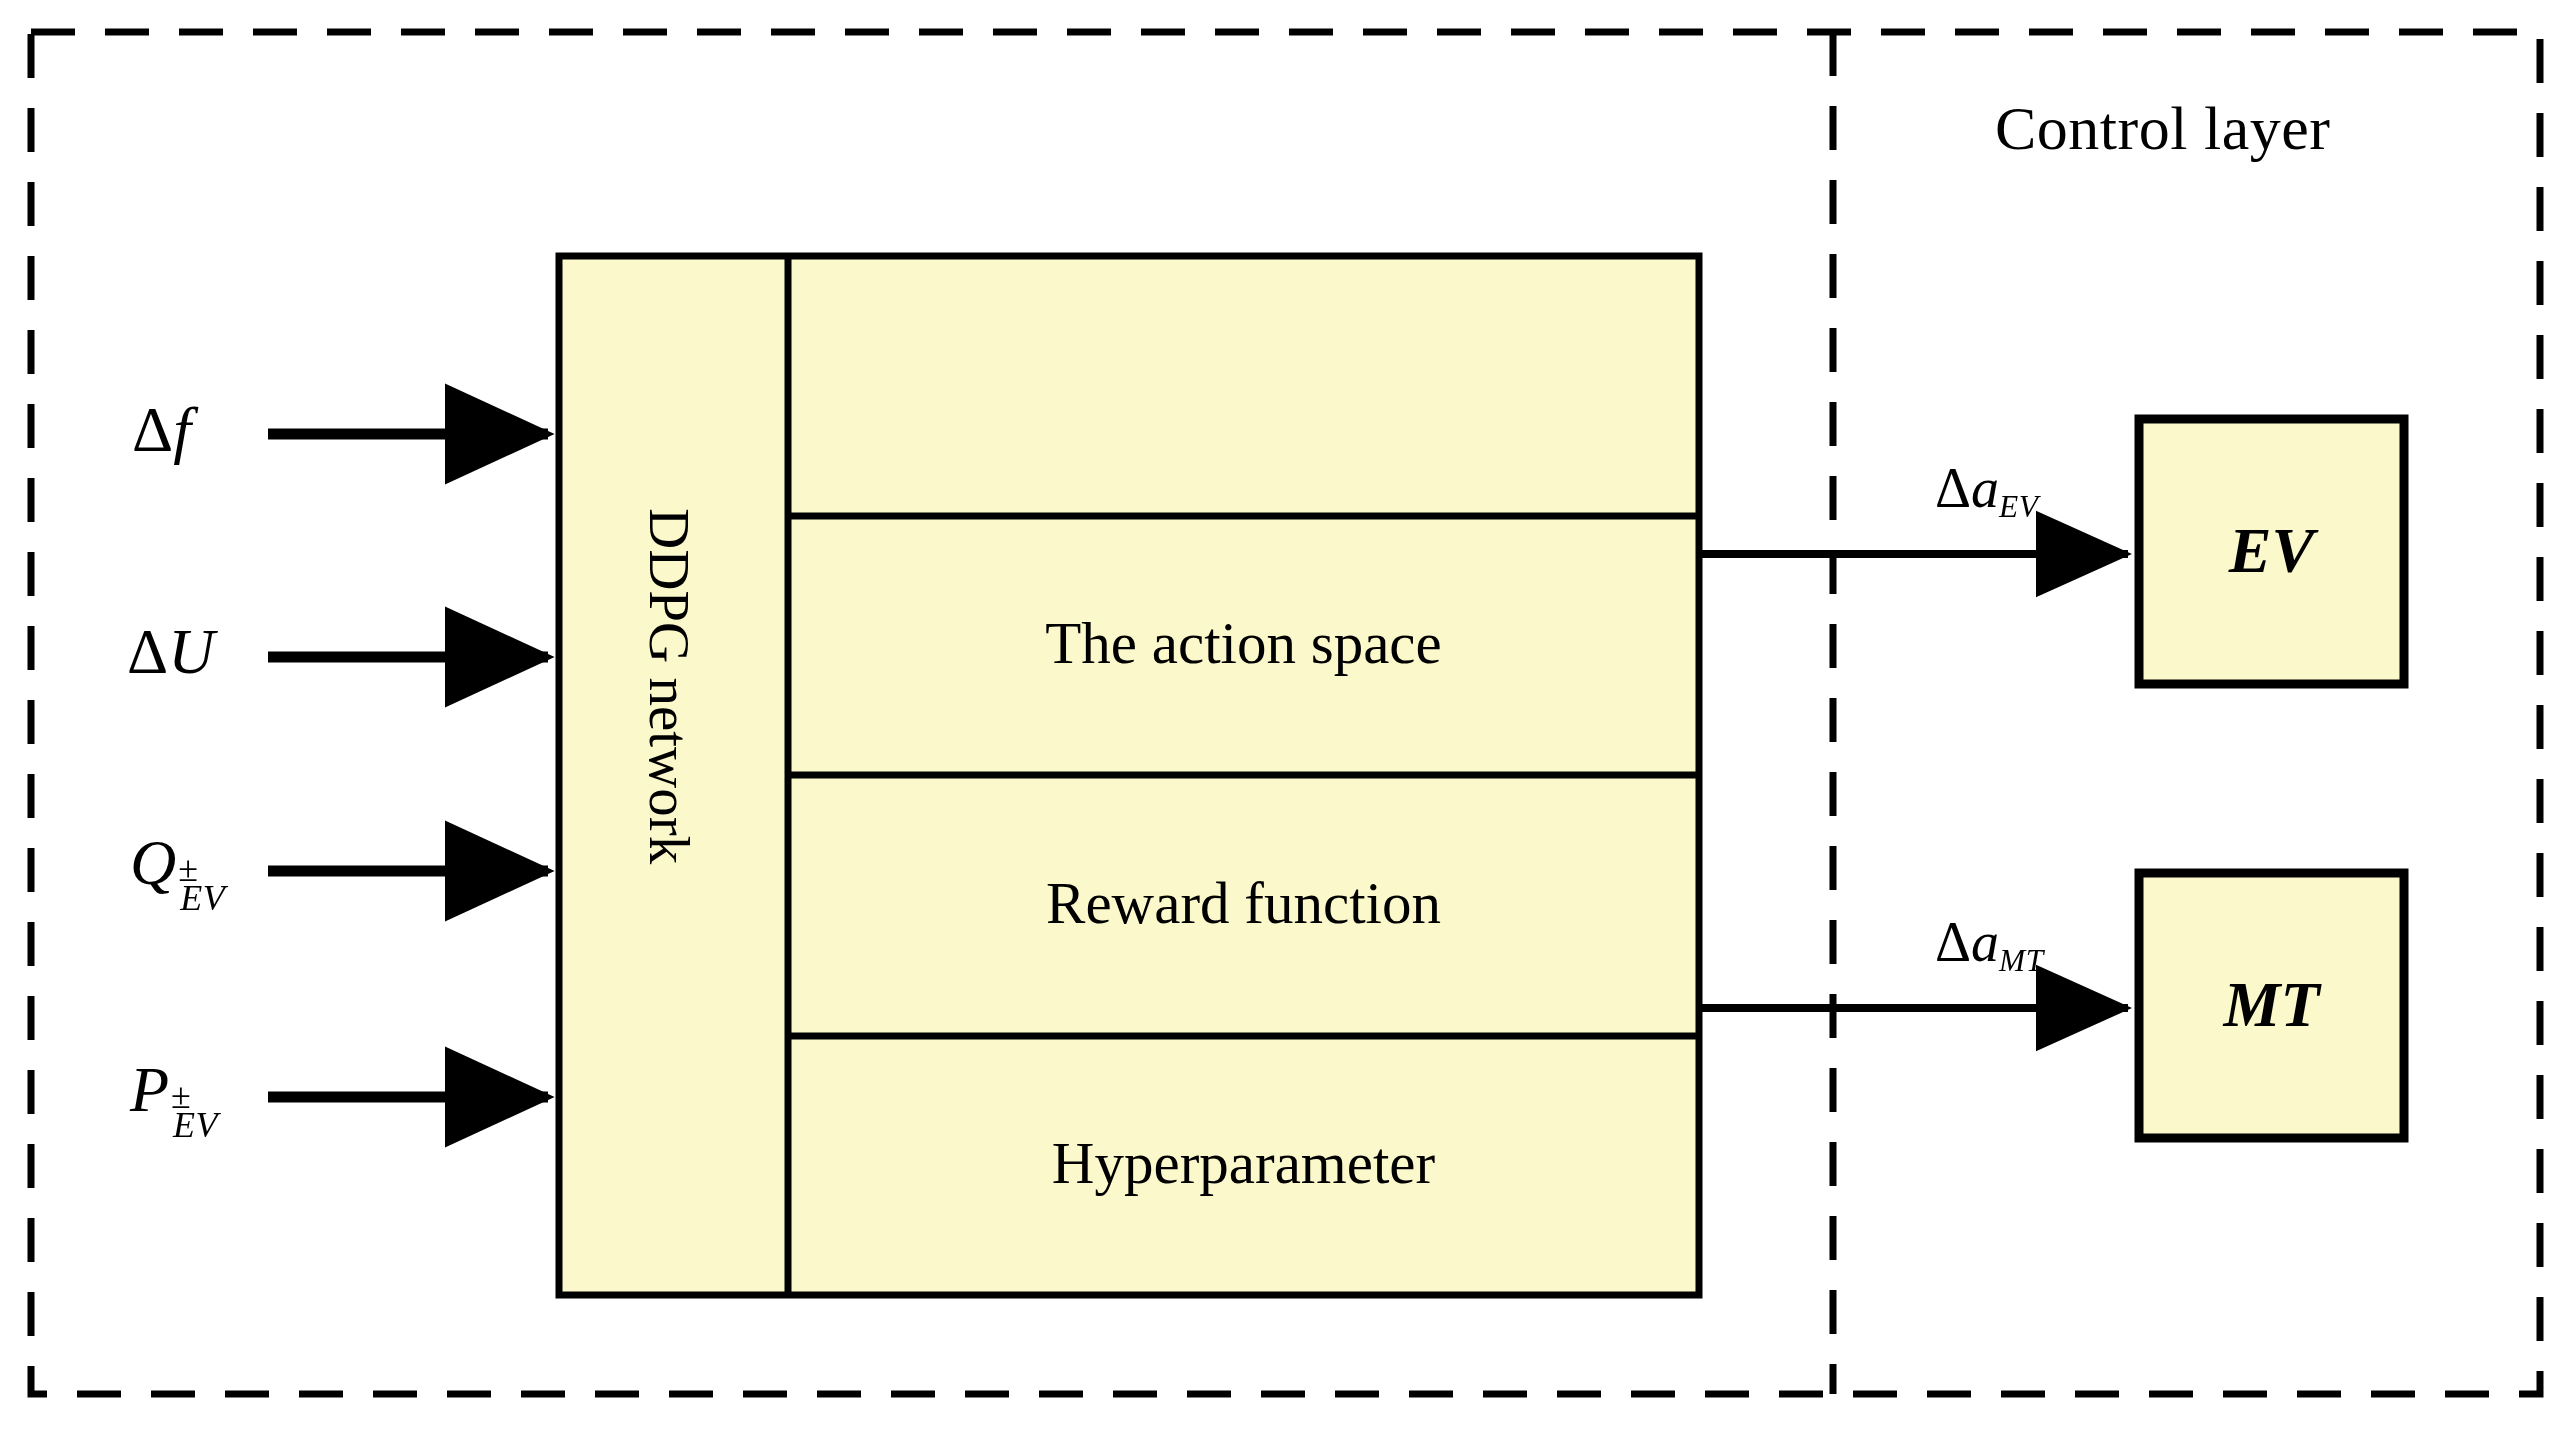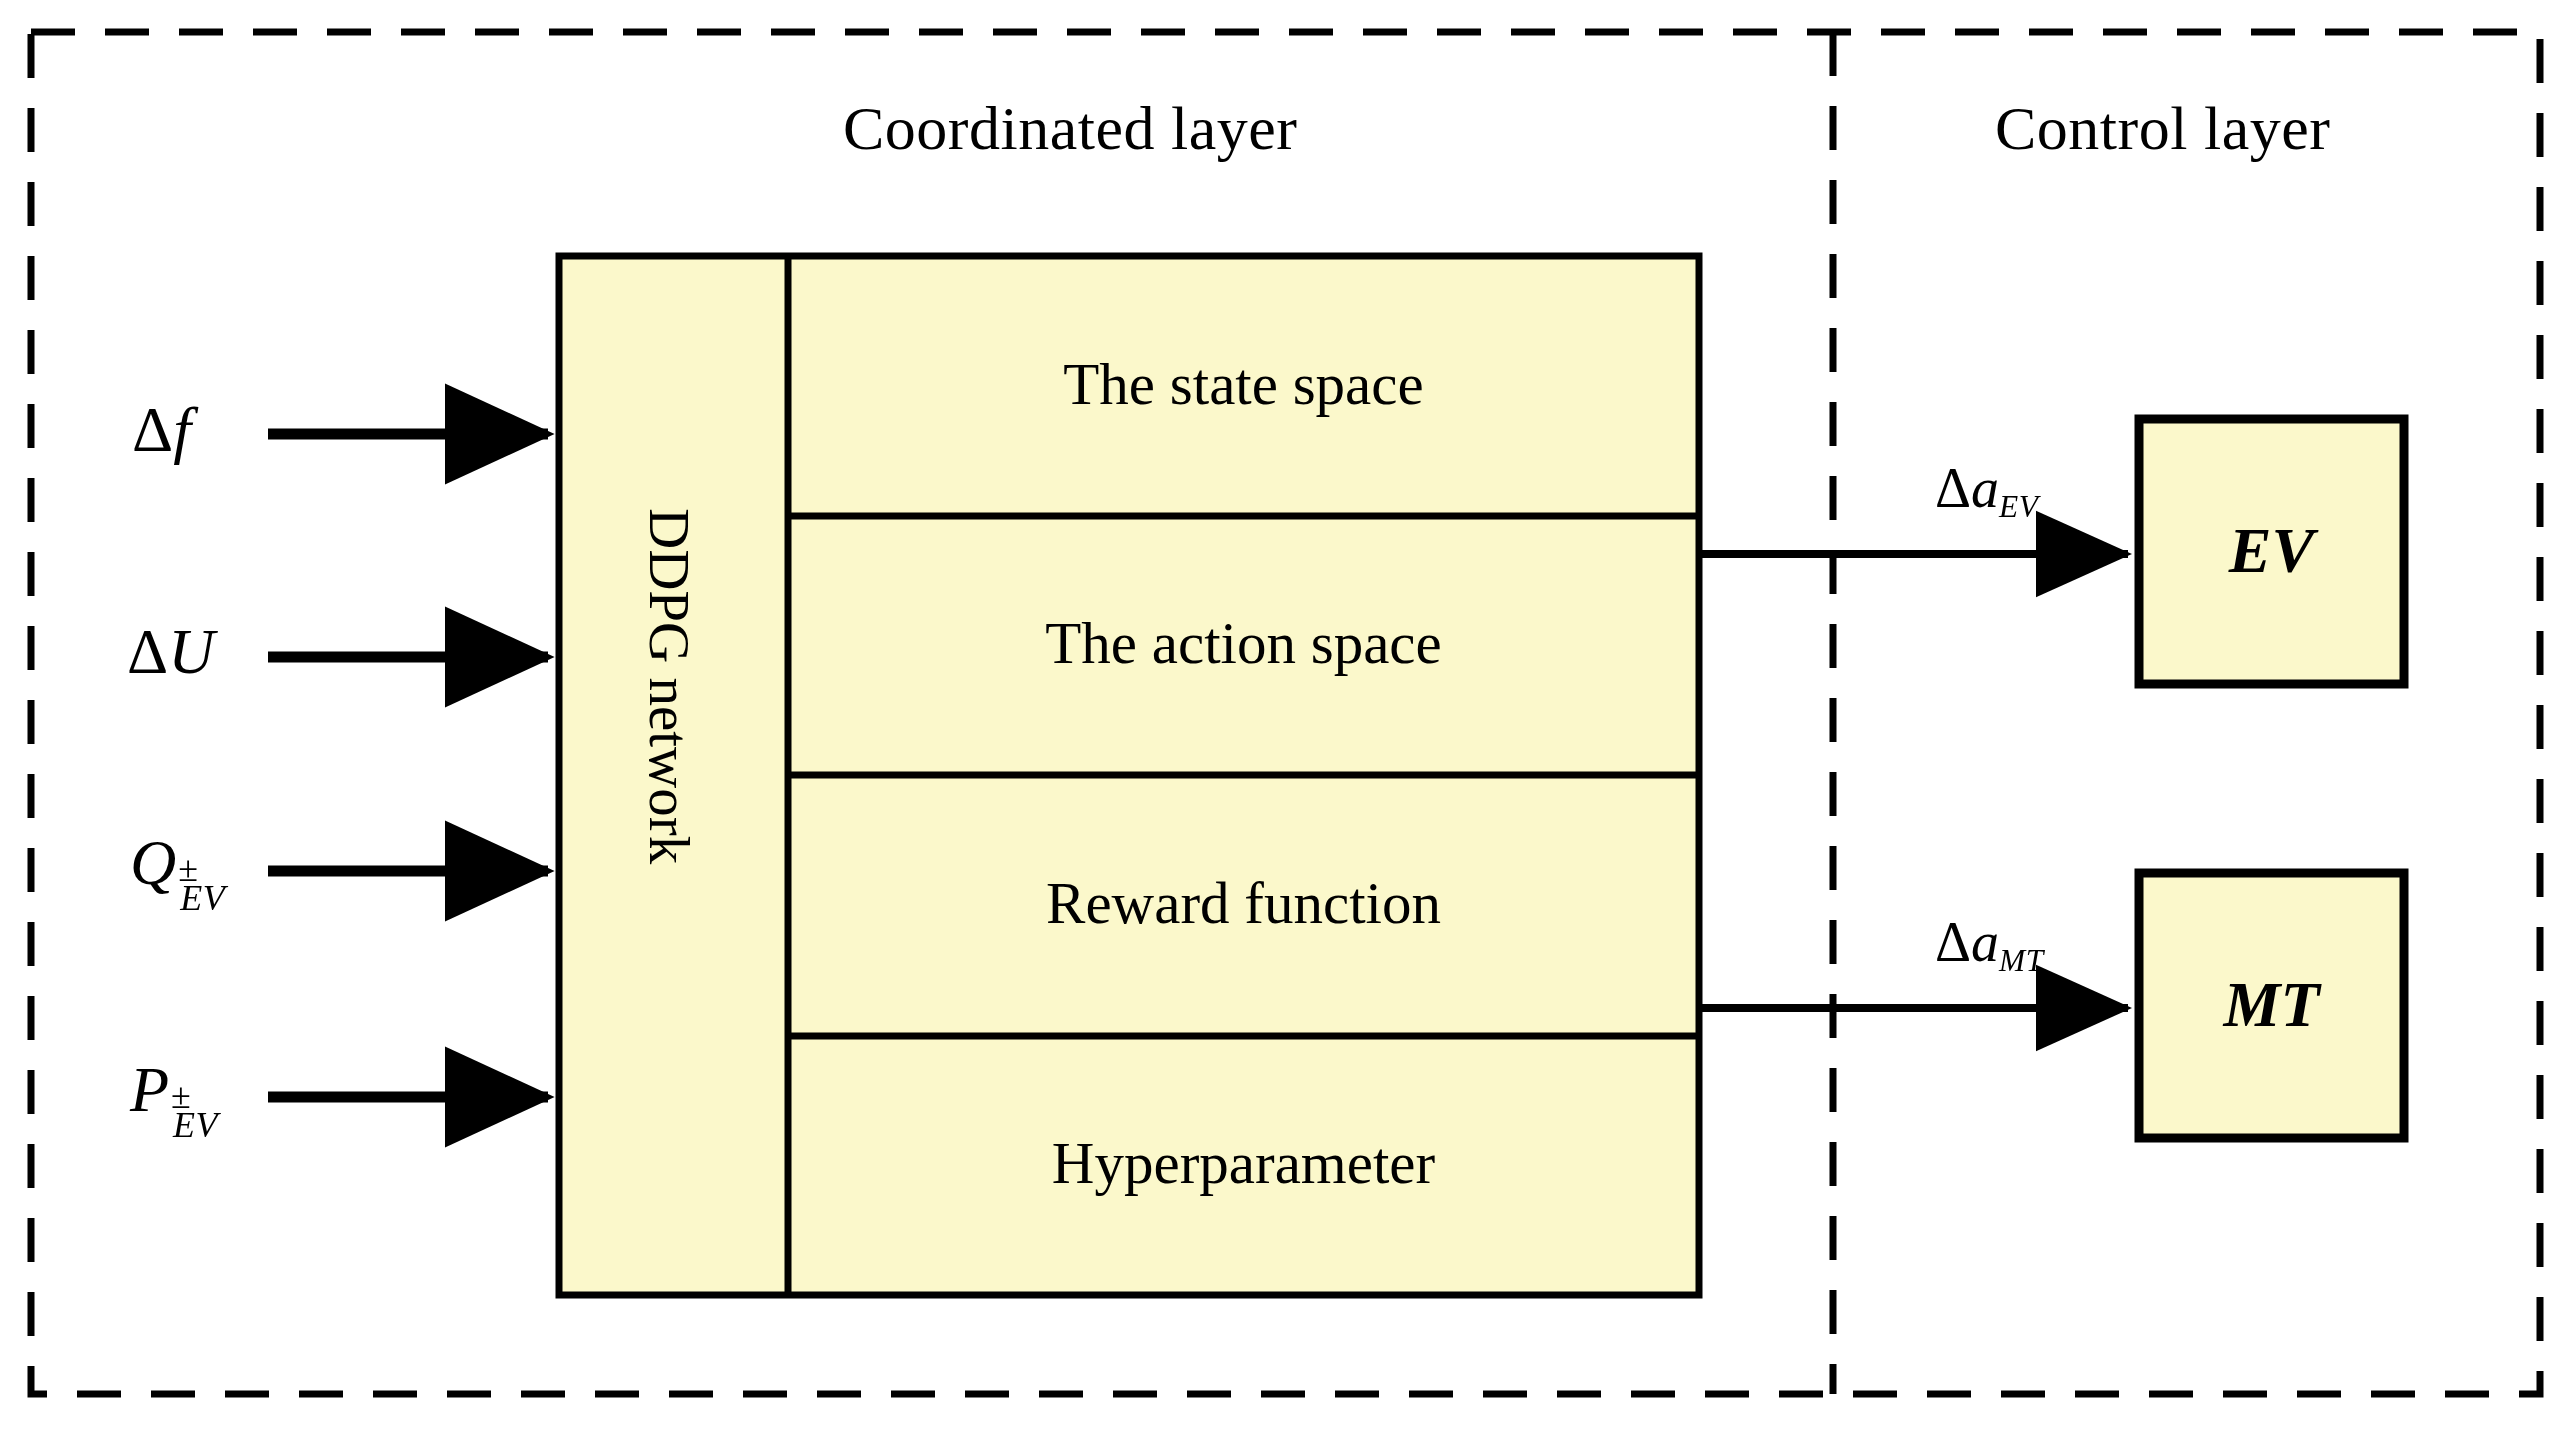--- a/index.html
+++ b/index.html
@@ -126,21 +126,20 @@
     <line x1="268" y1="871" x2="548" y2="871" stroke="#000000" stroke-width="11" marker-end="url(#arrowThick)"></line>
     <line x1="268" y1="1097" x2="548" y2="1097" stroke="#000000" stroke-width="11" marker-end="url(#arrowThick)"></line>
 
     <line x1="1700" y1="554" x2="2128" y2="554" stroke="#000000" stroke-width="8" marker-end="url(#arrowThin)"></line>
     <line x1="1700" y1="1008" x2="2128" y2="1008" stroke="#000000" stroke-width="8" marker-end="url(#arrowThin)"></line>
 
     <rect x="2139" y="419" width="265" height="265" fill="#fbf8cb" stroke="#000000" stroke-width="9"></rect>
     <rect x="2139" y="873" width="265" height="265" fill="#fbf8cb" stroke="#000000" stroke-width="9"></rect>
   </svg>
 
-  <div class="lbl layer-title" style="left:843px; top:97px;">Coordinated layer</div>
 
   <div class="lbl layer-title" style="left:1995px; top:97px;">Control layer</div>
 
   <div class="lbl mathvar" style="left:132px; top:398px;">
     <span class="upr">Δ</span><span>f</span>
   </div>
 
   <div class="lbl mathvar" style="left:127px; top:620px;">
     <span class="upr">Δ</span><span>U</span>
   </div>
@@ -148,21 +147,20 @@
   <div class="lbl mathvar" style="left:130px; top:831px;">
     <span>Q</span><span class="stacked"><span class="sup">±</span><span class="sub">EV</span></span>
   </div>
 
   <div class="lbl mathvar" style="left:130px; top:1058px;">
     <span>P</span><span class="stacked"><span class="sup">±</span><span class="sub">EV</span></span>
   </div>
 
   <div class="lbl ddpg-label" style="left:698px; top:508px;">DDPG network</div>
 
-  <div class="lbl row-label" style="left:788px; top:355px; width:911px;">The state space</div>
 
   <div class="lbl row-label" style="left:788px; top:874px; width:911px;">Reward function</div>
 
   <div class="lbl row-label" style="left:788px; top:614px; width:911px;">The action space</div>
 
   <div class="lbl row-label" style="left:788px; top:1134px; width:911px;">Hyperparameter</div>
 
   <div class="lbl arrow-label" style="left:1920px; top:460px;">
     <span style="font-style:normal;">Δ</span><span>a</span><span class="sub">EV</span>
   </div>

